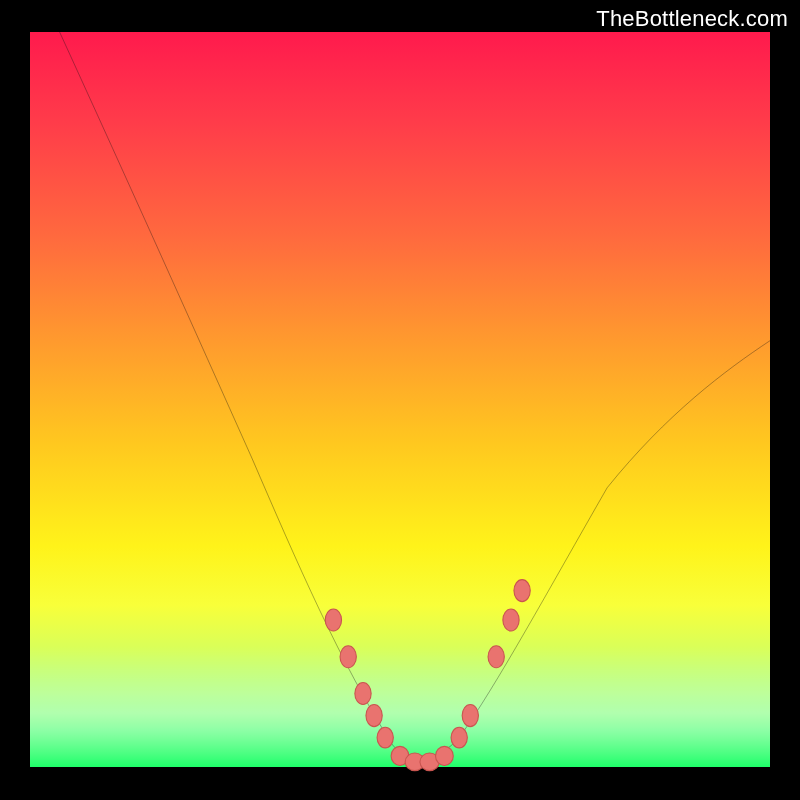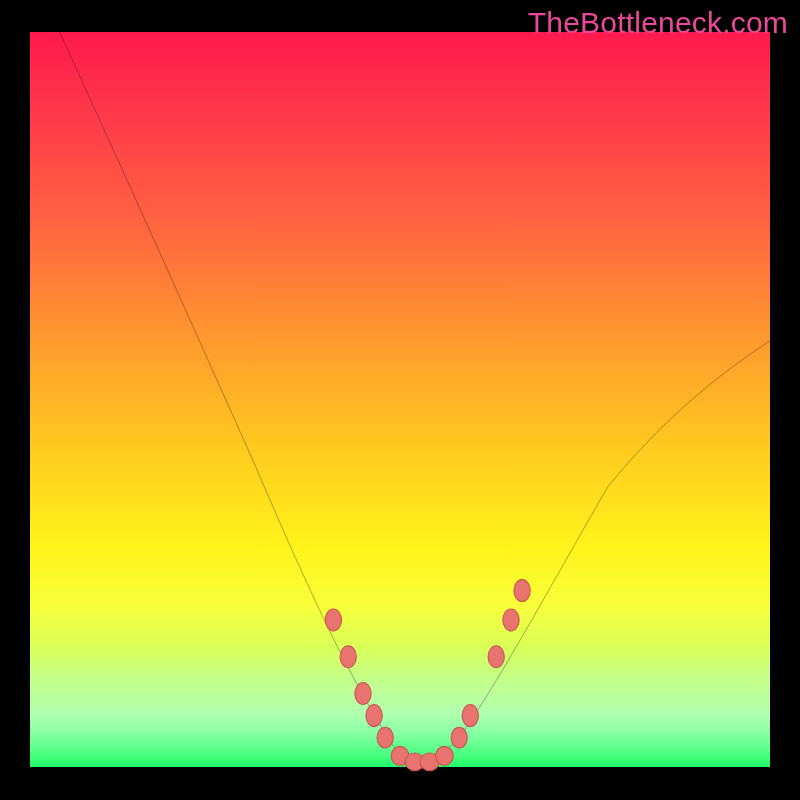--- a/index.html
+++ b/index.html
@@ -48,22 +48,22 @@
       rgba(255,255,255,0.0) 0%,
       rgba(255,255,255,0.35) 55%,
       rgba(255,255,255,0.0) 100%);
     mix-blend-mode: screen;
     pointer-events: none;
   }
   .attribution {
     position: absolute;
     top: 6px;
     right: 12px;
-    color: #ec4899;
-    font-size: 30px;
+    color: #ffffff;
+    font-size: 22px;
     font-weight: 500;
     letter-spacing: 0.2px;
   }
   svg.curve {
     position: absolute;
     left: 30px;
     top: 32px;
     width: 740px;
     height: 735px;
     overflow: visible;

